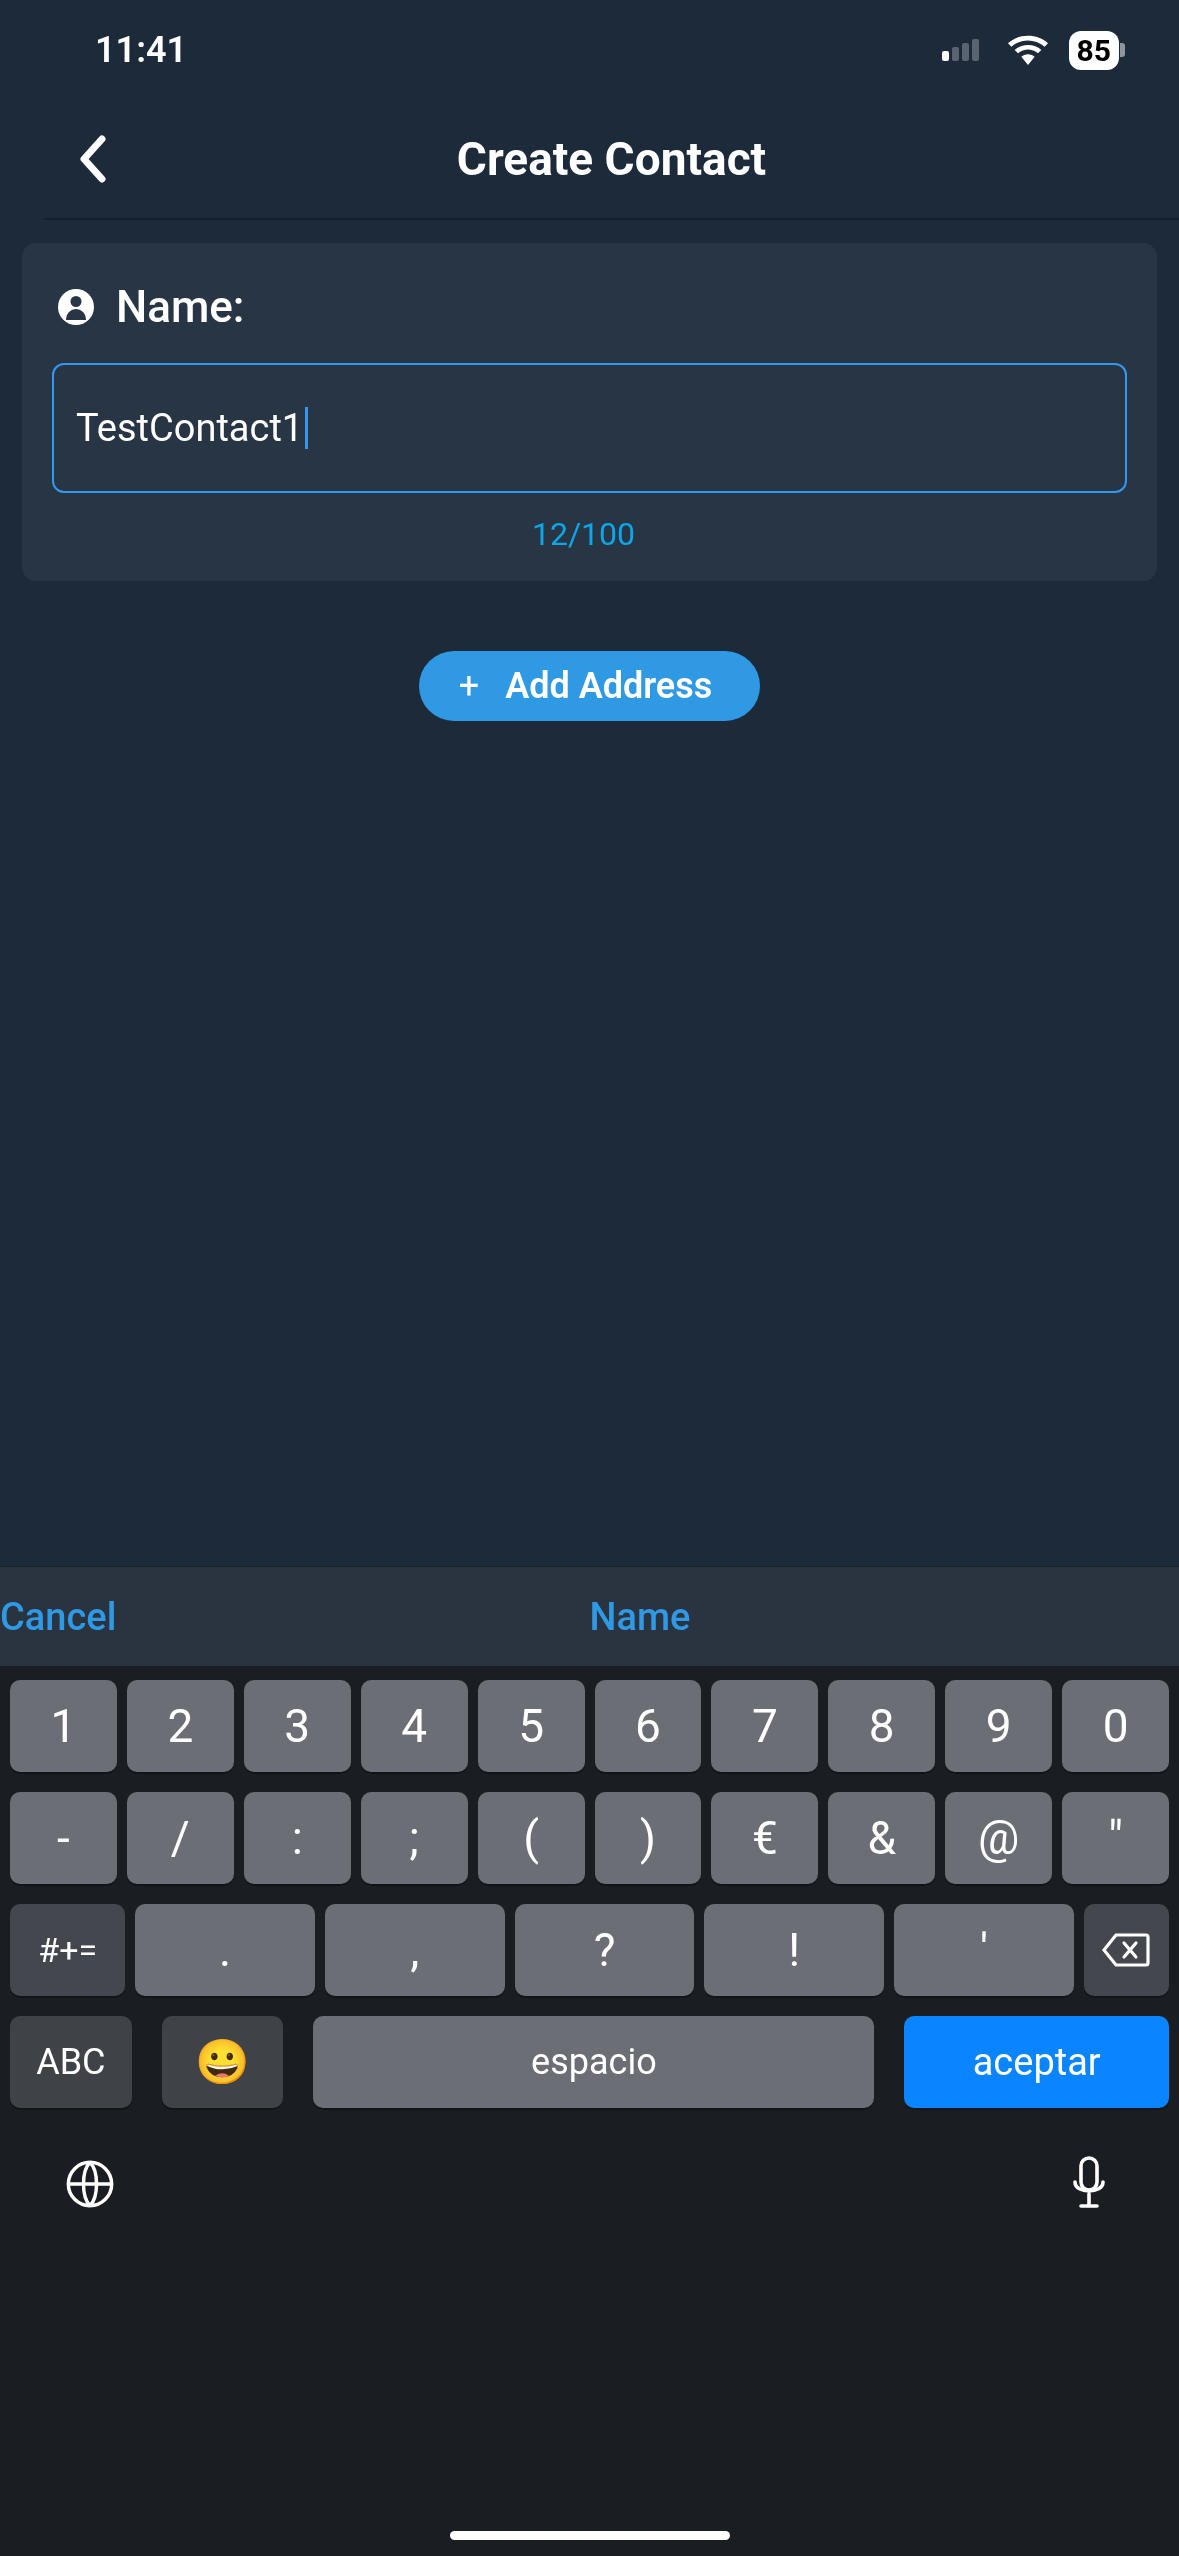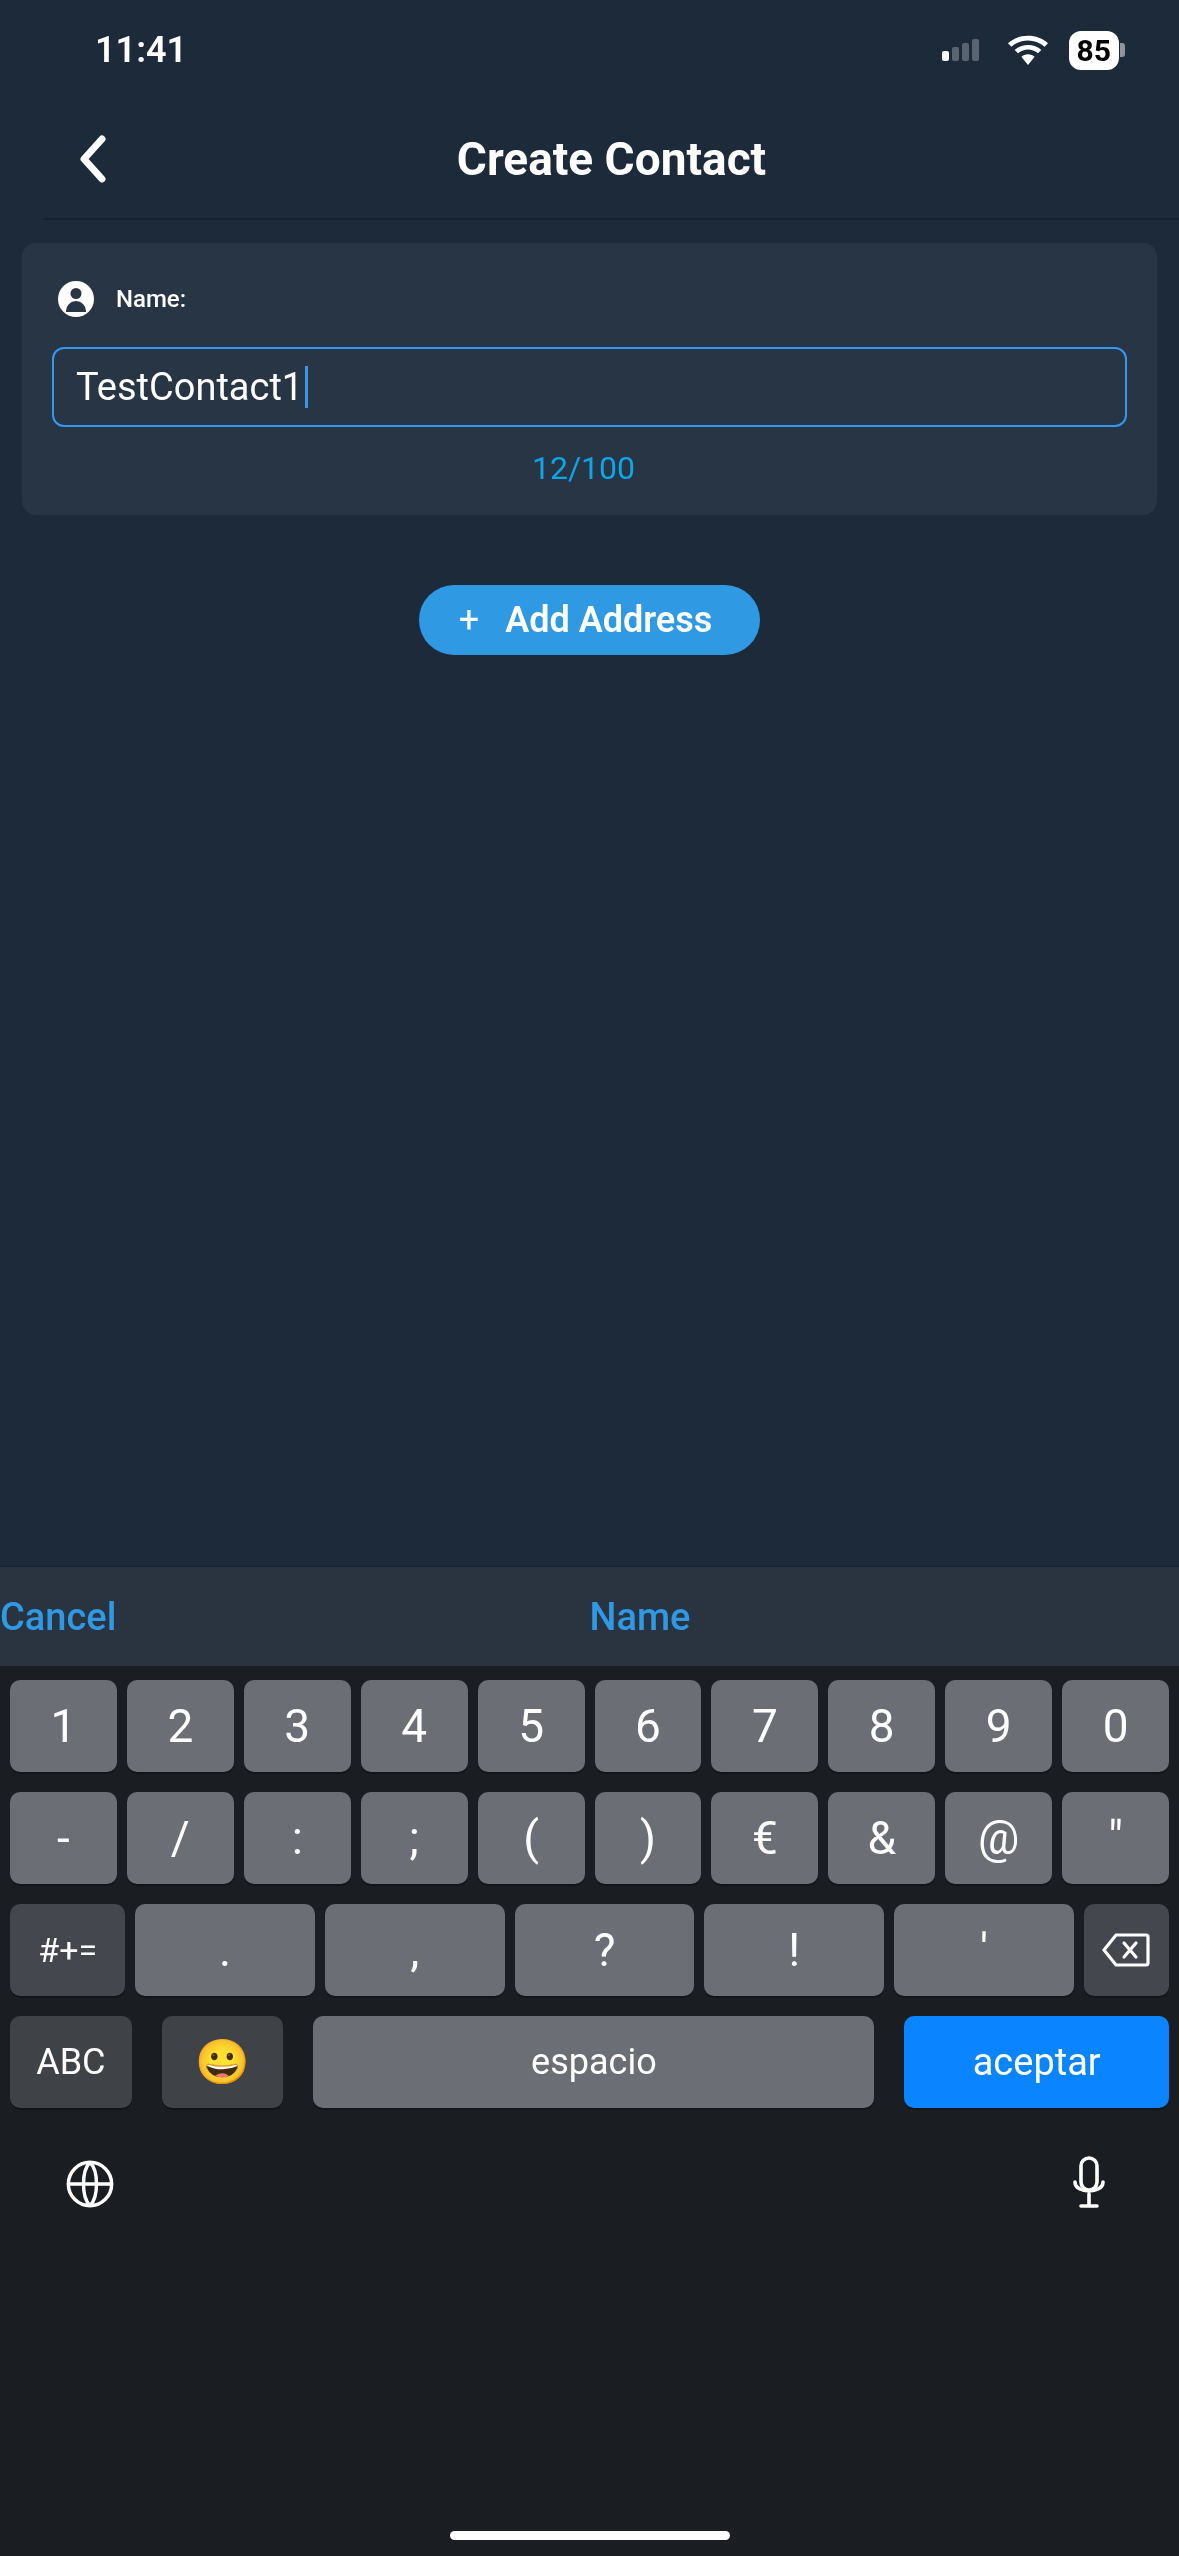--- a/index.html
+++ b/index.html
@@ -90,21 +90,21 @@
     .form-card {
       margin: 23px 22px;
       background: #283545;
       border-radius: 14px;
       padding: 38px 30px 28px 30px;
     }
     .field-label {
       display: flex;
       align-items: center;
       gap: 22px;
-      font-size: 24px;
+      font-size: 44px;
       font-weight: 500;
       margin-bottom: 30px;
       margin-left: 6px;
     }
     .person-icon {
       width: 36px;
       height: 36px;
       border-radius: 50%;
       background: #fff;
       position: relative;
@@ -138,21 +138,21 @@
       height: 42px;
       background: #3498f0;
       vertical-align: middle;
       margin-left: 2px;
       animation: blink 1s infinite;
     }
     @keyframes blink { 50% { opacity: 0; } }
     .input-wrap {
       position: relative;
       width: 100%;
-      height: 80px;
+      height: 130px;
       border: 2px solid #3498f0;
       border-radius: 12px;
       display: flex;
       align-items: center;
       padding: 0 22px;
       font-size: 38px;
     }
     .char-counter {
       text-align: center;
       color: #0ea5e9;

